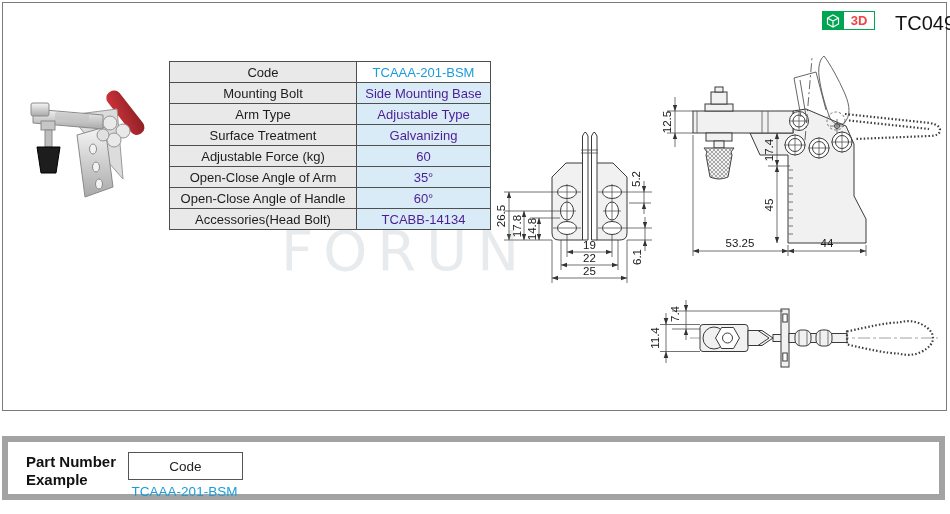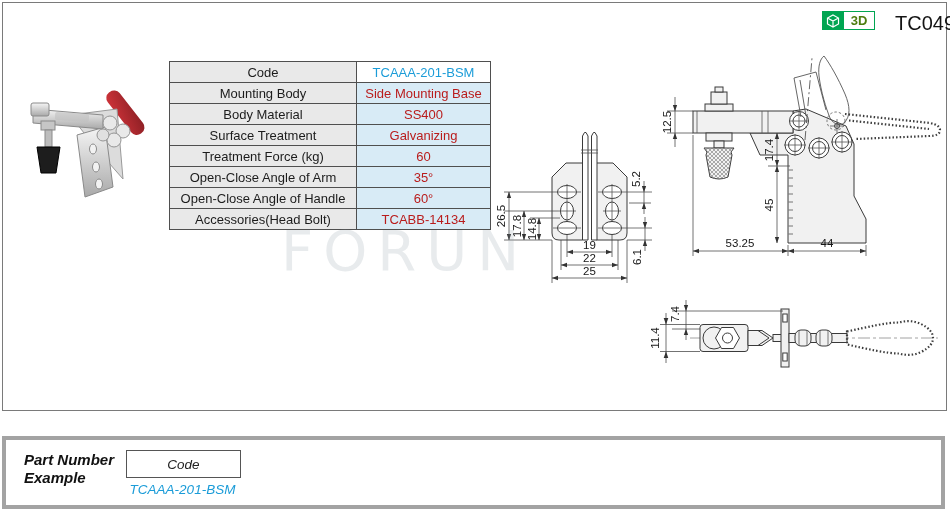--- a/index.html
+++ b/index.html
@@ -2,49 +2,49 @@
 <html><head>
 <meta charset="utf-8">
 <style>
   html,body{margin:0;padding:0;background:#fff;}
   .page{position:relative;width:950px;height:514px;background:#fff;overflow:hidden;
         font-family:"Liberation Sans",sans-serif;color:#1c1c1c;}
   .upper{position:absolute;left:2px;top:2px;width:943px;height:407px;border:1px solid #7a7a7a;}
   
   .badge{position:absolute;left:822px;top:11px;display:flex;align-items:stretch;height:19px;cursor:pointer;}
   .badge-cube{width:21px;background:#00a551;display:flex;align-items:center;justify-content:center;}
-  .badge-3d{width:32px;background:#fff;border:1px solid #00a551;color:#4d7c0f;font-weight:bold;
+  .badge-3d{width:32px;background:#fff;border:1px solid #00a551;color:#ef4444;font-weight:bold;
             font-size:13px;display:flex;align-items:center;justify-content:center;box-sizing:border-box;}
   .tc-code{position:absolute;left:895px;top:12px;font-size:20px;color:#141414;}
   
   table.spec{position:absolute;left:169px;top:61px;border-collapse:collapse;table-layout:fixed;}
   table.spec td{border:1px solid #4f4f4f;height:20px;padding:0 4px;font-size:13px;text-align:center;
                 white-space:nowrap;overflow:hidden;}
   td.lbl{width:178px;background:#e9e9e9;color:#1c1c1c;}
-  td.val{width:125px;background:#d8ebf6;color:#b91c1c;}
+  td.val{width:125px;background:#d8ebf6;color:#4c1d95;}
   tr.first td.val{background:#ffffff;color:#1b9cd8;}
   
   .watermark{position:absolute;left:281px;top:218px;font-size:56px;font-weight:400;letter-spacing:10px;
              color:rgba(150,165,172,0.22);z-index:20;pointer-events:none;
              font-family:"DejaVu Sans",sans-serif;}
   
   svg.drawings{position:absolute;left:495px;top:48px;}
   svg.drawings text{font-size:11.5px;fill:#161616;}
   .ol{fill:#f1f1f1;stroke:#3a3a3a;stroke-width:1;}
   .wh{fill:#ffffff;stroke:#3a3a3a;stroke-width:1;}
   .ln{fill:none;stroke:#3a3a3a;stroke-width:1;}
   .thin{fill:none;stroke:#555;stroke-width:0.8;}
   .dim,.ext{fill:none;stroke:#444;stroke-width:0.75;}
   .cl{fill:none;stroke:#8a8a8a;stroke-width:0.8;stroke-dasharray:12 3 3 3;}
   .phan{fill:none;stroke:#555;stroke-width:0.9;}
   .dot{fill:none;stroke:#3d3d3d;stroke-width:2.2;stroke-dasharray:1.5 2.1;}
   
   svg.photo{position:absolute;left:15px;top:87px;}
   
-  .pn-box{position:absolute;left:2px;top:436px;width:943px;height:73px;border:4px solid #a3a3a3;box-sizing:border-box;font-style:italic;}
+  .pn-box{position:absolute;left:2px;top:436px;width:943px;height:64px;border:6px solid #a3a3a3;box-sizing:border-box;}
   .pn-title{position:absolute;left:18px;top:11px;width:108px;font-size:15px;font-weight:bold;line-height:18px;color:#111;}
   .pn-code-box{position:absolute;left:120px;top:10px;width:113px;height:26px;border:1px solid #555;
                display:flex;align-items:center;justify-content:center;font-size:13.5px;color:#222;background:#fff;}
   .pn-code-value{position:absolute;left:120px;top:42px;width:113px;text-align:center;color:#1b9cd8;font-size:13.5px;}
 </style>
 </head>
 <body>
 
 <div class="page">
 
@@ -98,33 +98,33 @@
     </g>
   </svg>
 
   <table class="spec">
     <tbody>
       <tr class="first">
         <td class="lbl">Code</td>
         <td class="val">TCAAA-201-BSM</td>
         </tr>
       <tr>
-        <td class="lbl">Mounting Body</td>
+        <td class="lbl">Mounting Bolt</td>
         <td class="val">Side Mounting Base</td>
         </tr>
       <tr>
-        <td class="lbl">Body Material</td>
-        <td class="val">SS400</td>
+        <td class="lbl">Arm Type</td>
+        <td class="val">Adjustable Type</td>
         </tr>
       <tr>
         <td class="lbl">Surface Treatment</td>
         <td class="val">Galvanizing</td>
         </tr>
       <tr>
-        <td class="lbl">Treatment Force (kg)</td>
+        <td class="lbl">Adjustable Force (kg)</td>
         <td class="val">60</td>
         </tr>
       <tr>
         <td class="lbl">Open-Close Angle of Arm</td>
         <td class="val">35°</td>
         </tr>
       <tr>
         <td class="lbl">Open-Close Angle of Handle</td>
         <td class="val">60°</td>
         </tr>

